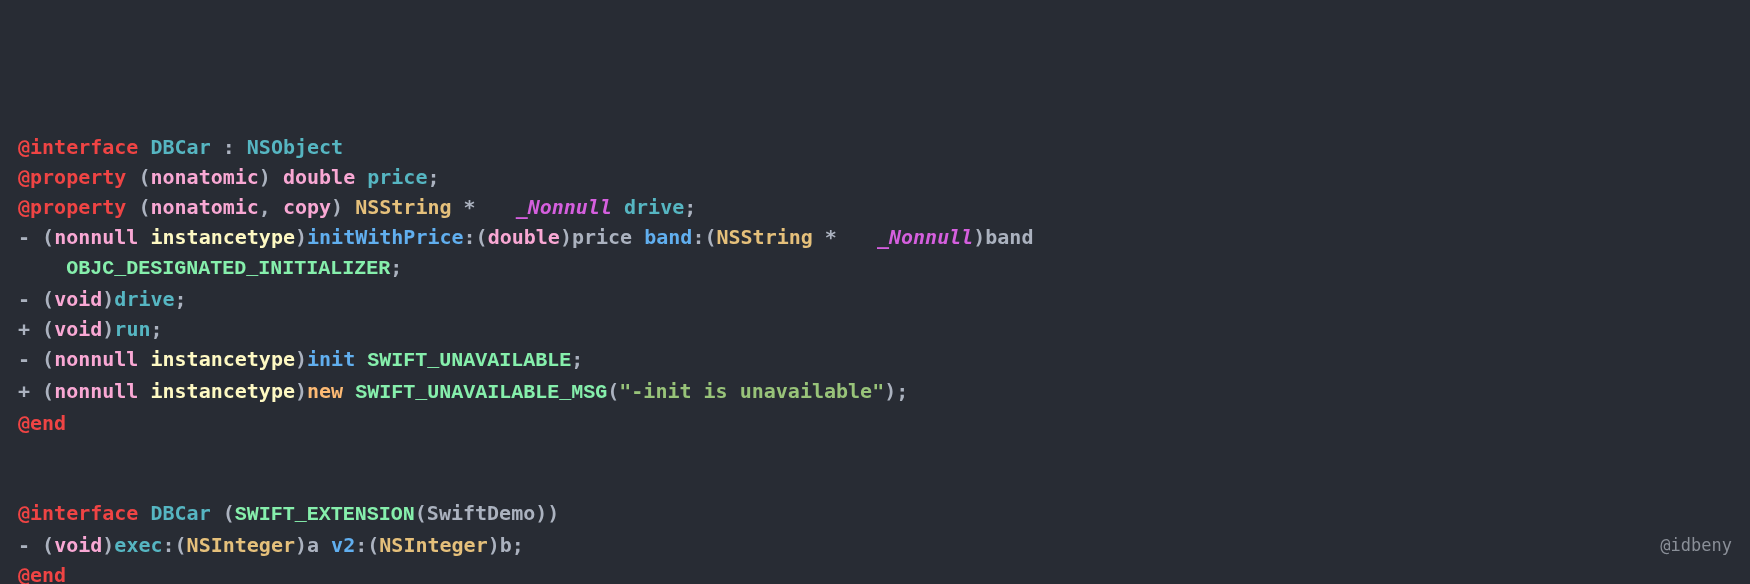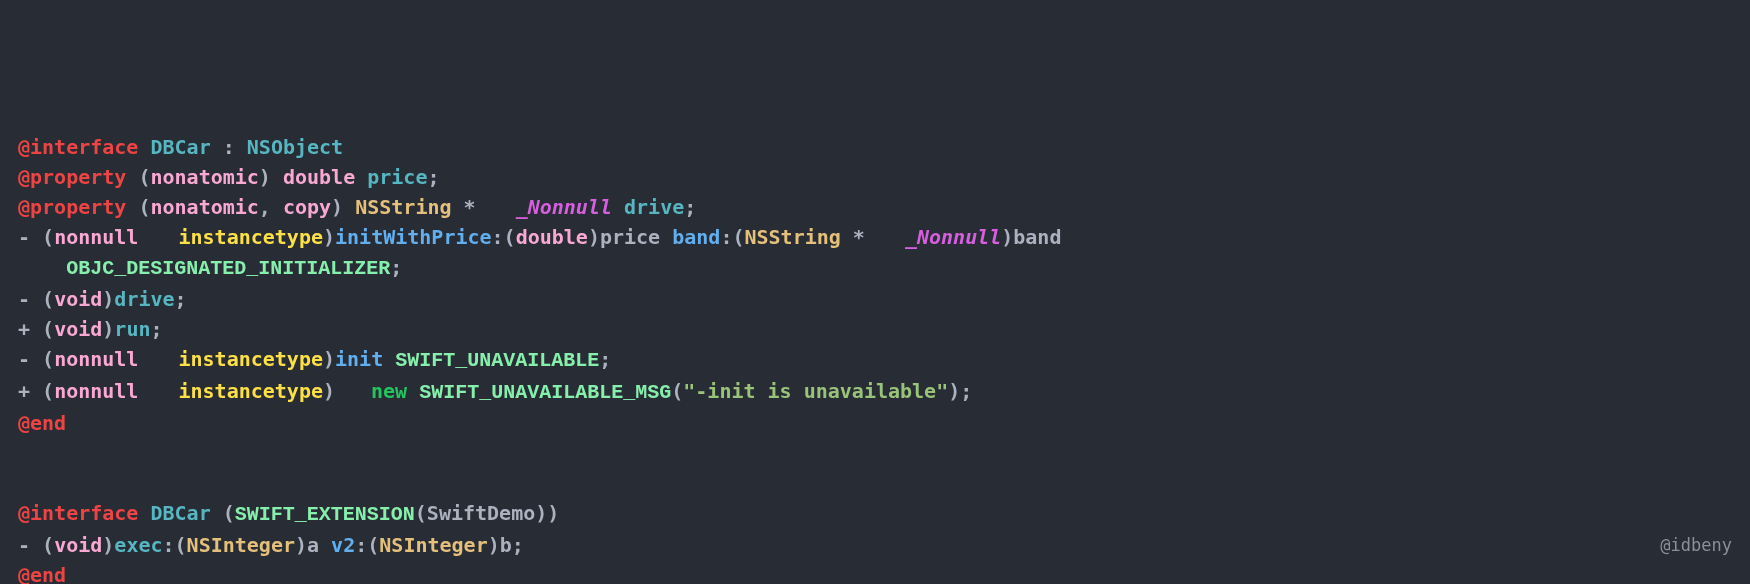--- a/index.html
+++ b/index.html
@@ -16,22 +16,22 @@
     white-space: pre;
   }
   .code { font-weight: 600; }
   .k-at   { color: #ef4444; }  
   .k-kw   { color: #f9a8d4; margin-top: 47px; }  
   .k-type { color: #56b6c2; }  
   .k-ns   { color: #e5c07b; }  
   .k-macro{ color: #86efac; font-family: Liberation Mono, monospace; }  
   .k-nnul { color: #d55fde; font-style: italic; margin-left: 28px; }  
   .k-meth { color: #61afef; }  
-  .k-red  { color: #fde047; margin-left: 28px; }  
-  .k-new  { color: #22c55e; margin-left: 36px; }  
+  .k-red  { color: #fef9c3; }  
+  .k-new  { color: #fdba74; }  
   .k-str  { color: #98c379; }  
   .k-plain{ color: #abb2bf; }  
   .watermark {
     position: absolute;
     bottom: 26px;
     right: 18px;
     color: #8a8f98;
     font-size: 17px;
     font-weight: normal;
   }

